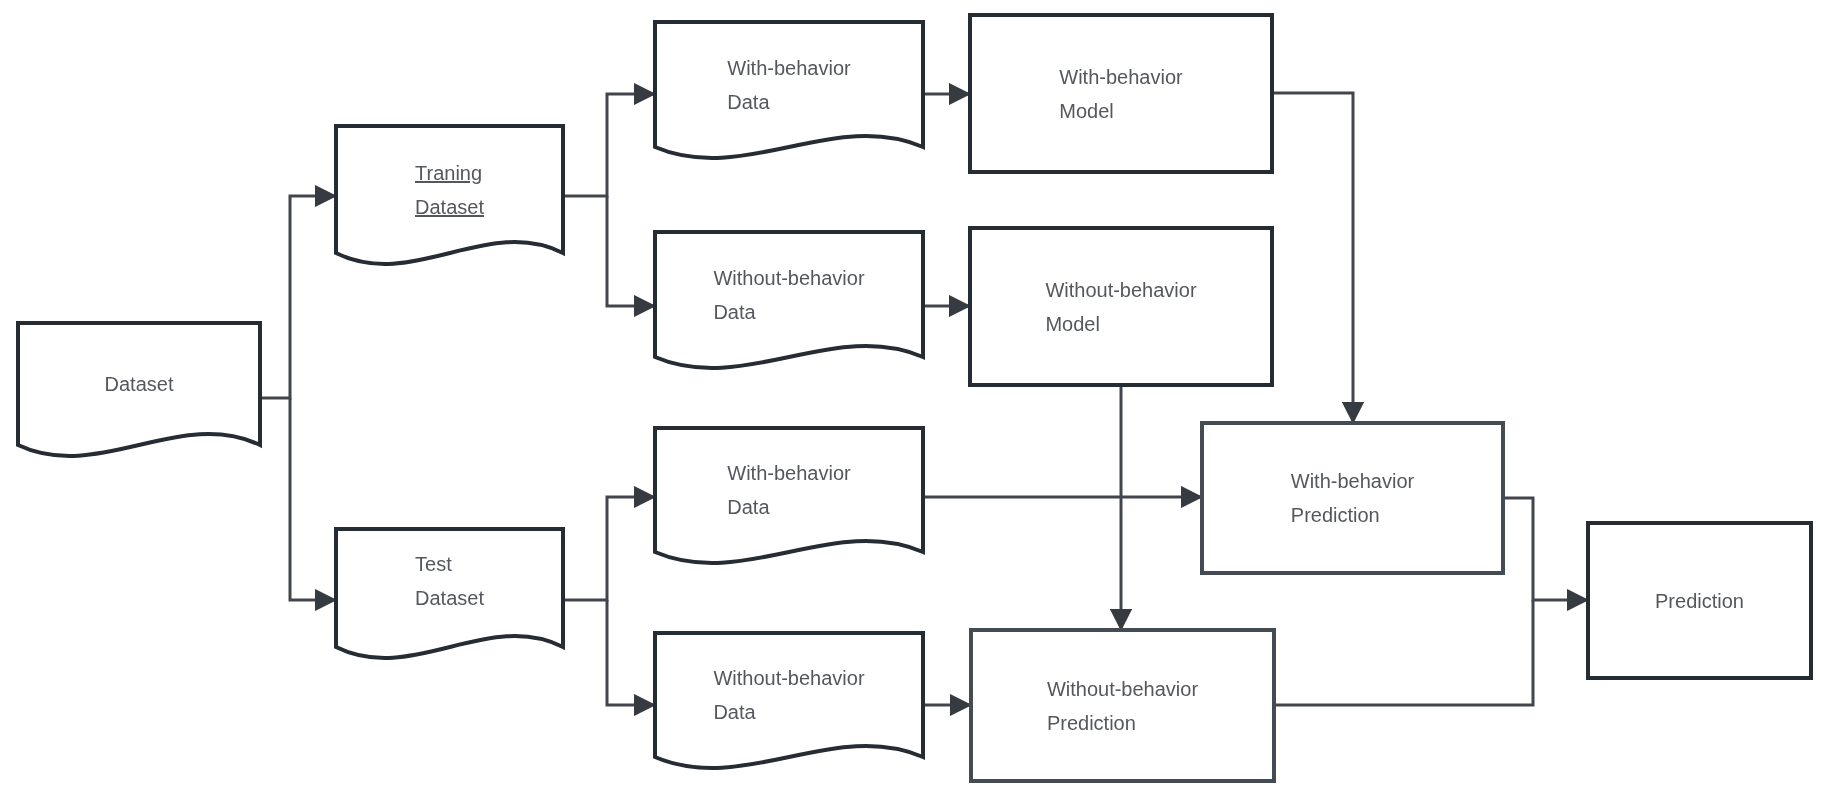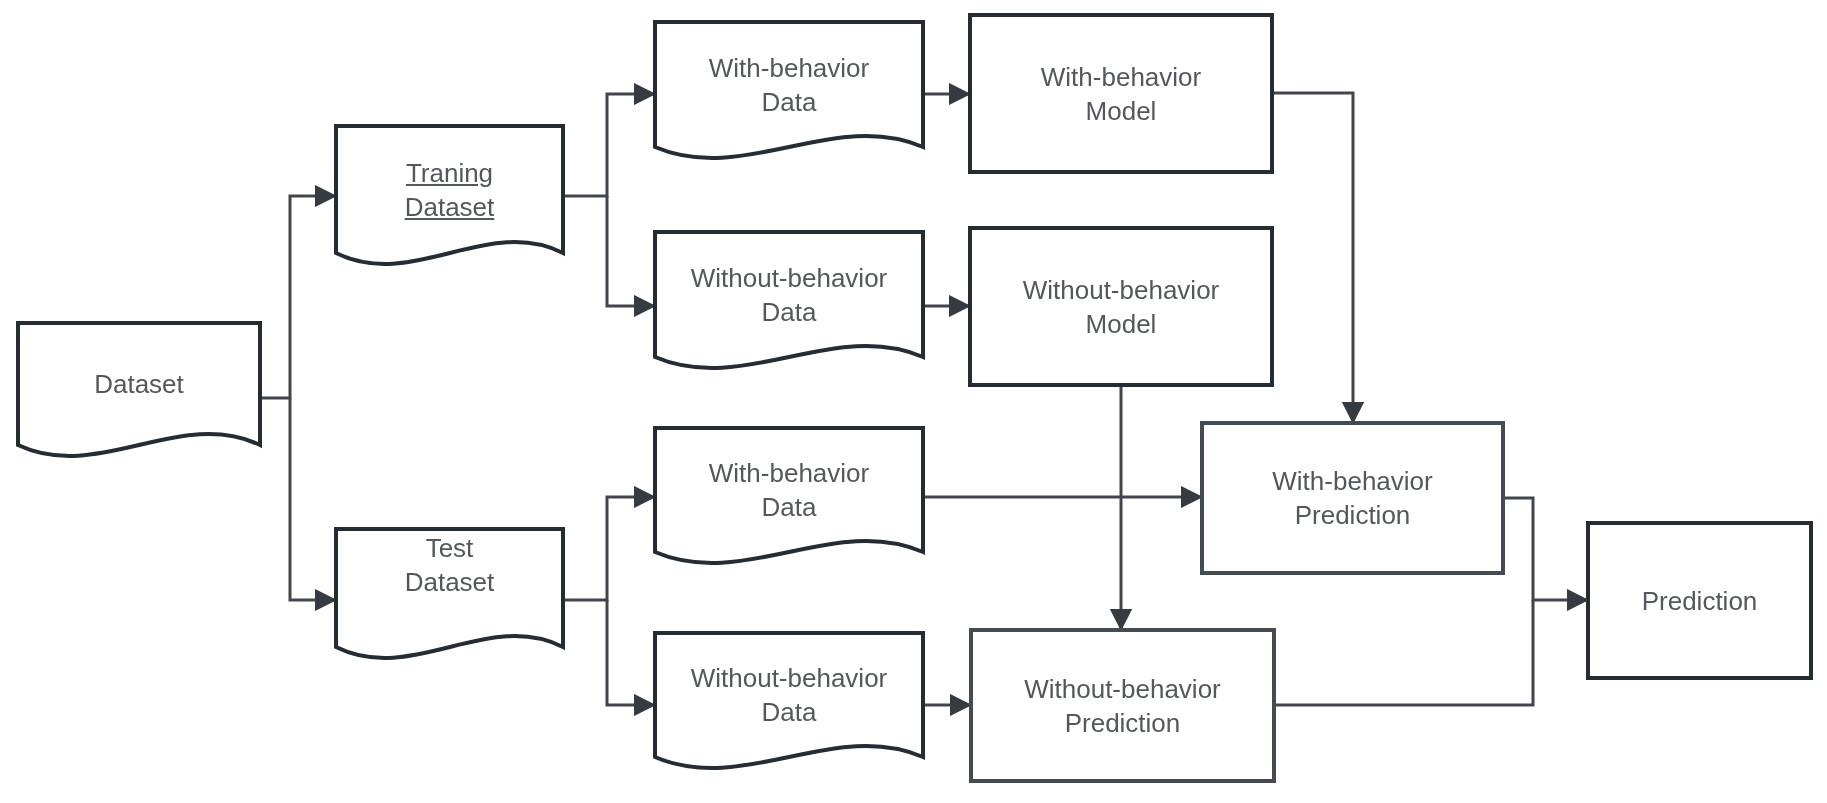--- a/index.html
+++ b/index.html
@@ -10,24 +10,23 @@
     background: #ffffff;
     font-family: "Liberation Sans", "DejaVu Sans", sans-serif;
     overflow: hidden;
   }
   #diagram-svg { position: absolute; left: 0; top: 0; }
   .node-label {
     position: absolute;
     display: flex;
     align-items: center;
     justify-content: center;
-    text-align: center;
     white-space: pre-line;
     color: #54585d;
-    font-size: 26px;
+    font-size: 20px;
     line-height: 34px;
     pointer-events: none;
   }
   .shape-doc, .shape-rect { fill: #ffffff; stroke: #262c34; stroke-width: 4; }
   .shape-rect.soft { stroke: #454b52; }
   .edge { fill: none; stroke: #42464c; stroke-width: 3; }
 </style>
 </head>
 <body>
 
@@ -74,21 +73,21 @@
   <div class="node-label" style="left:336px; top:126px; width:227px; height:127px;text-decoration:underline;">Traning
 Dataset</div>
   <div class="node-label" style="left:655px; top:22px; width:268px; height:125px;">With-behavior
 Data</div>
   <div class="node-label" style="left:655px; top:232px; width:268px; height:125px;">Without-behavior
 Data</div>
   <div class="node-label" style="left:970px; top:15px; width:302px; height:157px;">With-behavior
 Model</div>
   <div class="node-label" style="left:970px; top:228px; width:302px; height:157px;">Without-behavior
 Model</div>
-  <div class="node-label" style="left:336px; top:506px; width:227px; height:118px;">Test
+  <div class="node-label" style="left:336px; top:522px; width:227px; height:118px;">Test
 Dataset</div>
   <div class="node-label" style="left:655px; top:428px; width:268px; height:124px;">With-behavior
 Data</div>
   <div class="node-label" style="left:655px; top:633px; width:268px; height:124px;">Without-behavior
 Data</div>
   <div class="node-label" style="left:1202px; top:423px; width:301px; height:150px;">With-behavior
 Prediction</div>
   <div class="node-label" style="left:971px; top:630px; width:303px; height:151px;">Without-behavior
 Prediction</div>
   <div class="node-label" style="left:1588px; top:523px; width:223px; height:155px;">Prediction</div>

